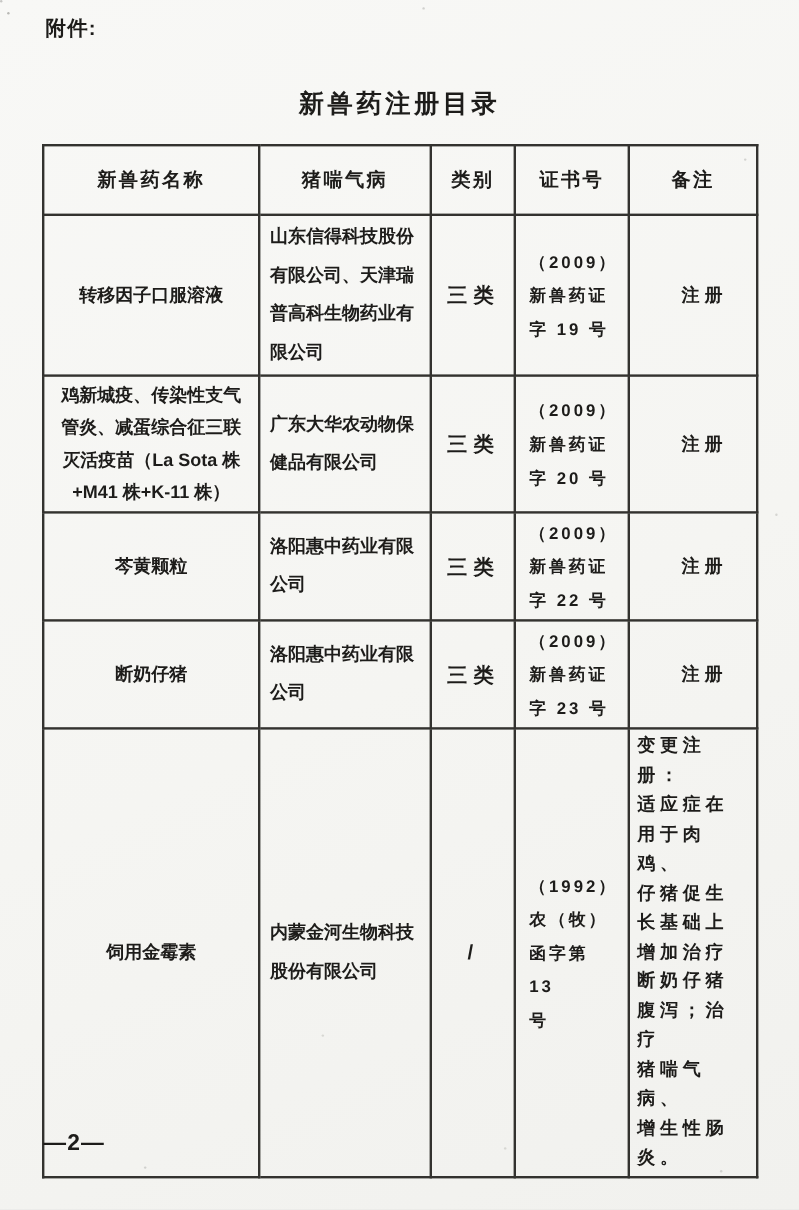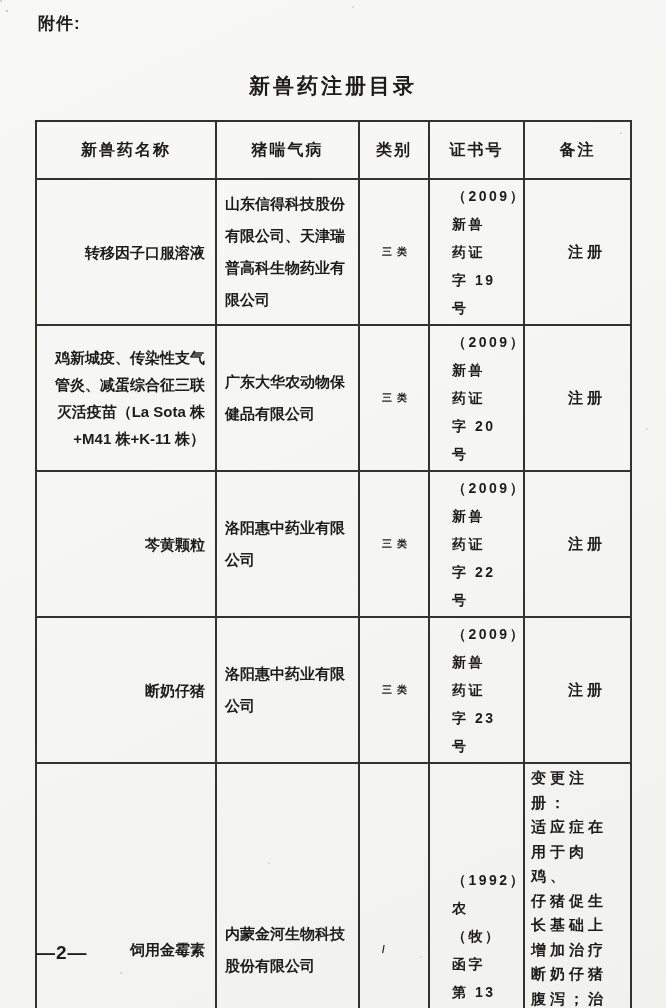--- a/index.html
+++ b/index.html
@@ -40,31 +40,31 @@
     vertical-align:middle;
     overflow:hidden;
   }
   table.reg th{
     font-size:16px;letter-spacing:2px;text-align:center;
     height:56px;padding:0 2px;border-radius:11px;
   }
   tr.r1{height:117px;} tr.r2{height:108px;margin-top:36px;} tr.r3{height:84px;}
   tr.r4{height:85px;}  tr.r5{height:80px;}  tr.r6{height:274px;}
   .c-name{
-    text-align:right;padding:2px 10px;font-size:15px;line-height:27px;
+    text-align:center;padding:2px 10px;font-size:15px;line-height:27px;
     white-space:pre-line;
   }
   .c-dev{
     text-align:left;padding:2px 8px;font-size:15px;line-height:32px;
   }
   .c-cat{
-    font-size:10px;letter-spacing:5px;padding-left:22px;
+    text-align:center;font-size:17px;letter-spacing:5px;padding-left:2px;
   }
   .c-cert{
-    text-align:left;padding:2px 22px;font-size:14px;letter-spacing:2.5px;
+    text-align:left;padding:2px 11px;font-size:14px;letter-spacing:2.5px;
     line-height:28px;white-space:pre-line;
   }
   .c-remark{
     text-align:center;font-size:15px;letter-spacing:4px;padding-left:20px;
   }
   tr.r6 .c-remark{
     text-align:left;padding:2px 6px;letter-spacing:4px;
     line-height:24.5px;white-space:pre-line;vertical-align:middle;
   }
   .pageno{

